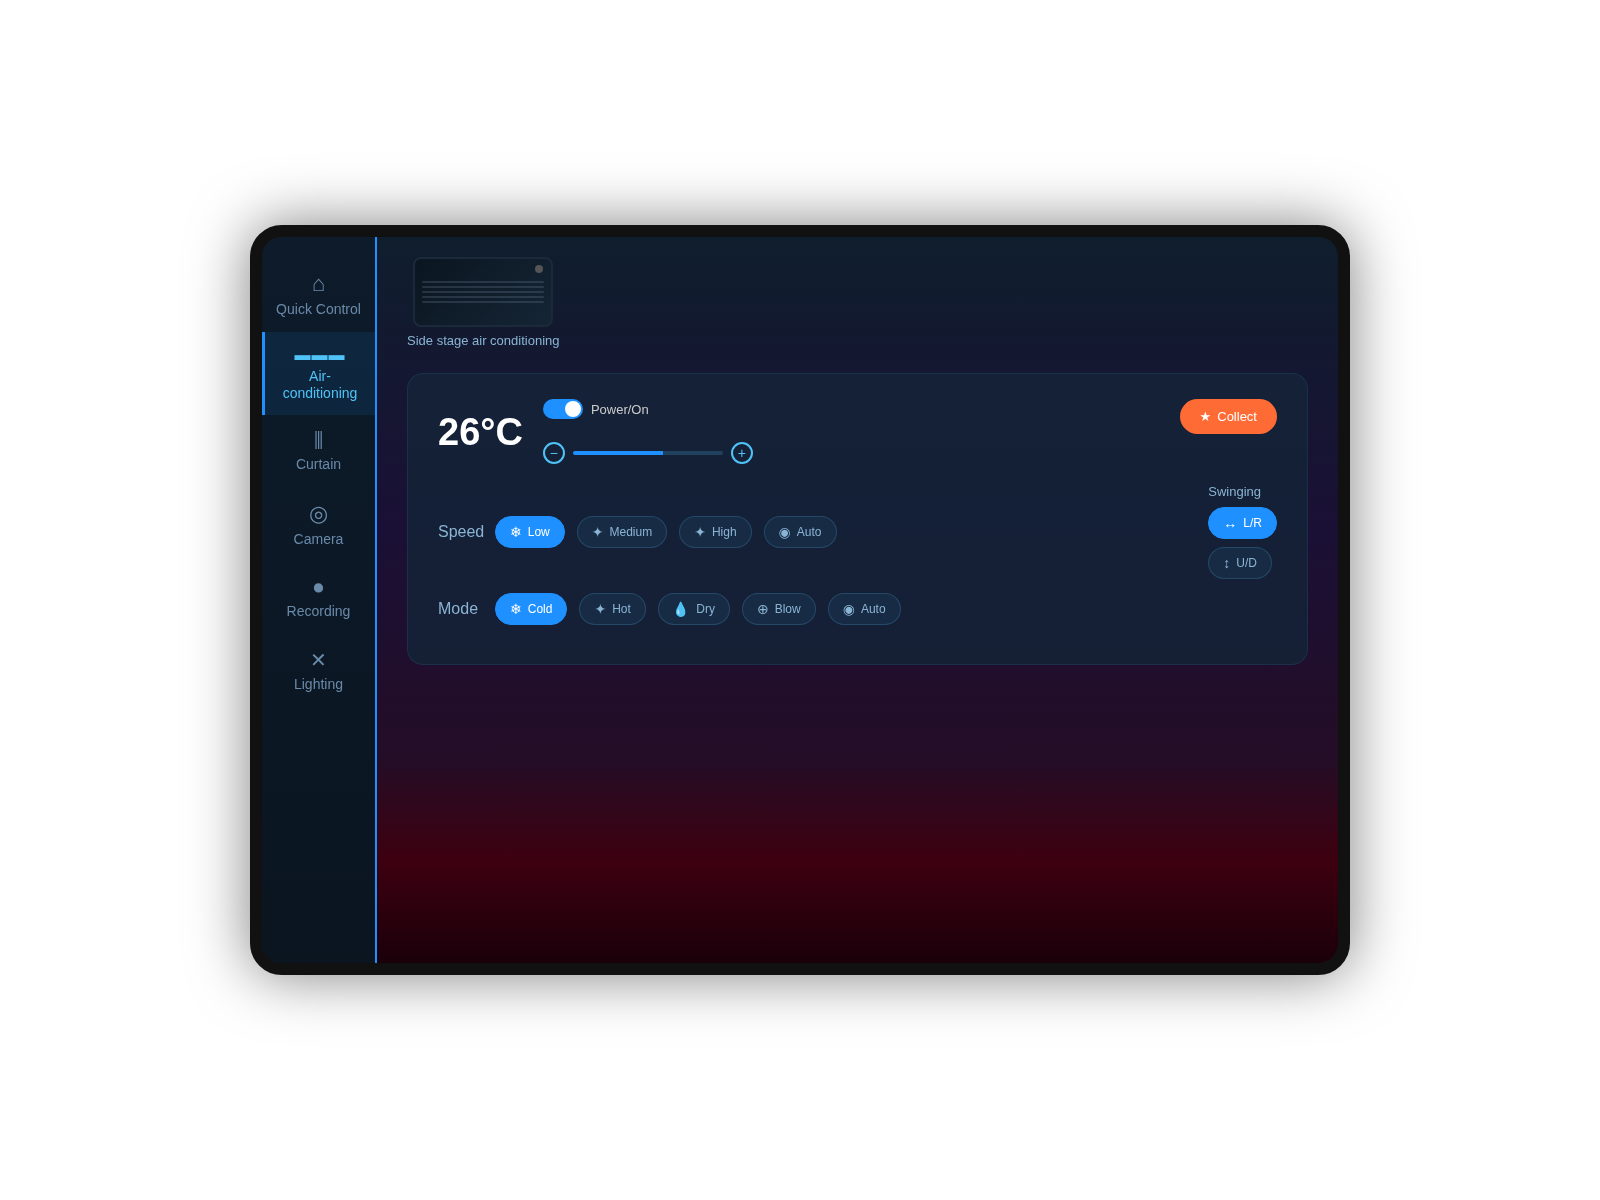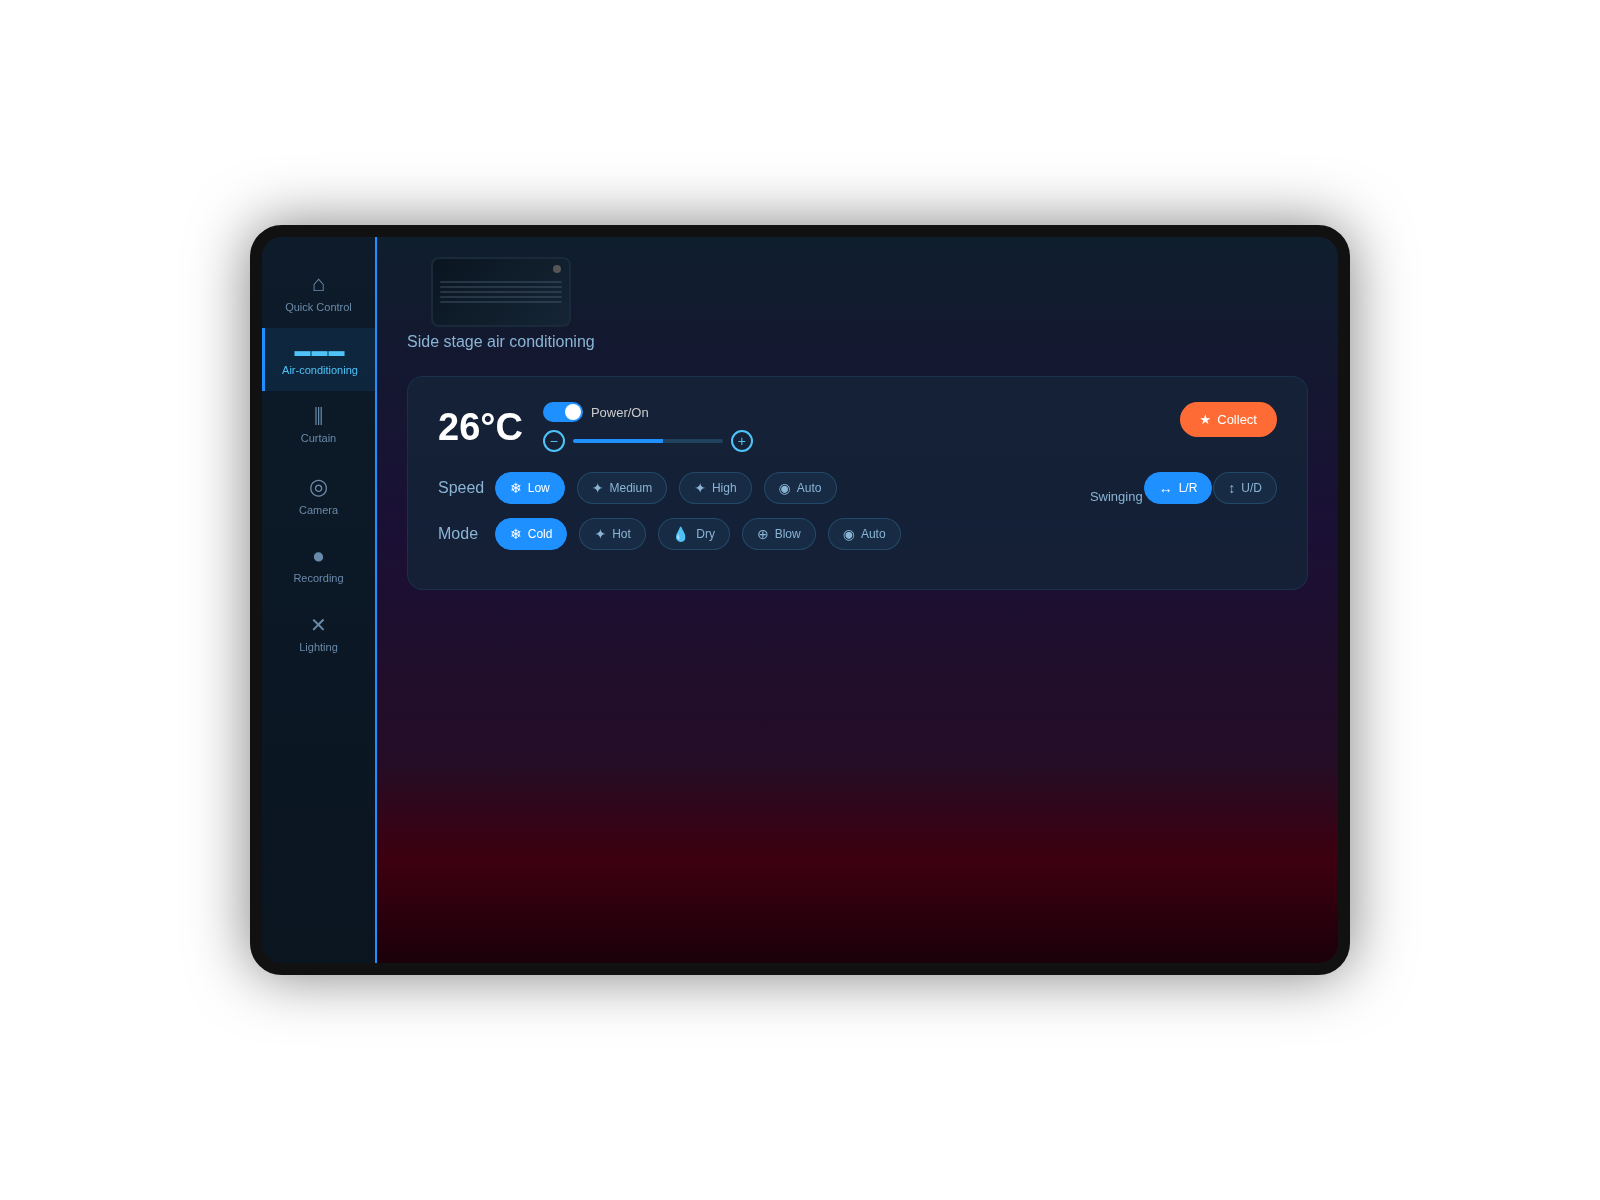--- a/index.html
+++ b/index.html
@@ -55,21 +55,21 @@
       background: rgba(30, 144, 255, 0.1);
       border-left: 3px solid #1e90ff;
     }
 
     .sidebar-item .icon {
       font-size: 22px;
       margin-bottom: 4px;
     }
 
     .sidebar-item .label {
-      font-size: 11px;
+      font-size: 14px;
       line-height: 1.2;
     }
 
     
     .main-content {
       flex: 1;
       background: linear-gradient(180deg, #0f1e2d 0%, #1a1035 40%, #2d0a1a 100%);
       position: relative;
       overflow: hidden;
       padding: 20px 30px;
@@ -165,21 +165,21 @@
       width: 8px;
       height: 8px;
       border-radius: 50%;
     }
 
     .dot-green { background: #4caf50; }
     .dot-gray { background: #555; }
 
     .ac-unit-label {
       margin-top: 6px;
-      font-size: 16px;
+      font-size: 13px;
       color: #8ab4d4;
       text-align: right;
     }
 
     
     .control-panel {
       background: rgba(20, 35, 55, 0.85);
       border-radius: 16px;
       padding: 25px 30px;
       position: relative;
@@ -203,21 +203,21 @@
     .temperature {
       font-size: 38px;
       font-weight: bold;
       color: #ffffff;
       line-height: 1;
     }
 
     .temp-controls {
       display: flex;
       flex-direction: column;
-      gap: 8px;
+      gap: 23px;
     }
 
     .power-toggle-row {
       display: flex;
       align-items: center;
       gap: 8px;
     }
 
     .toggle-switch {
       width: 40px;
@@ -320,23 +320,24 @@
       color: #fff;
       border-color: #1e90ff;
     }
 
     .option-btn .btn-icon {
       font-size: 14px;
     }
 
     .swinging-section {
       display: flex;
-      align-items: flex-end;
-      gap: 1px;
+      align-items: flex-start;
+      gap: 8px;
       margin-left: auto;
+      flex-direction: column;
     }
 
     .swinging-label {
       color: #8ab4d4;
       font-size: 13px;
     }
   </style>
 </head>
 <body>
 

